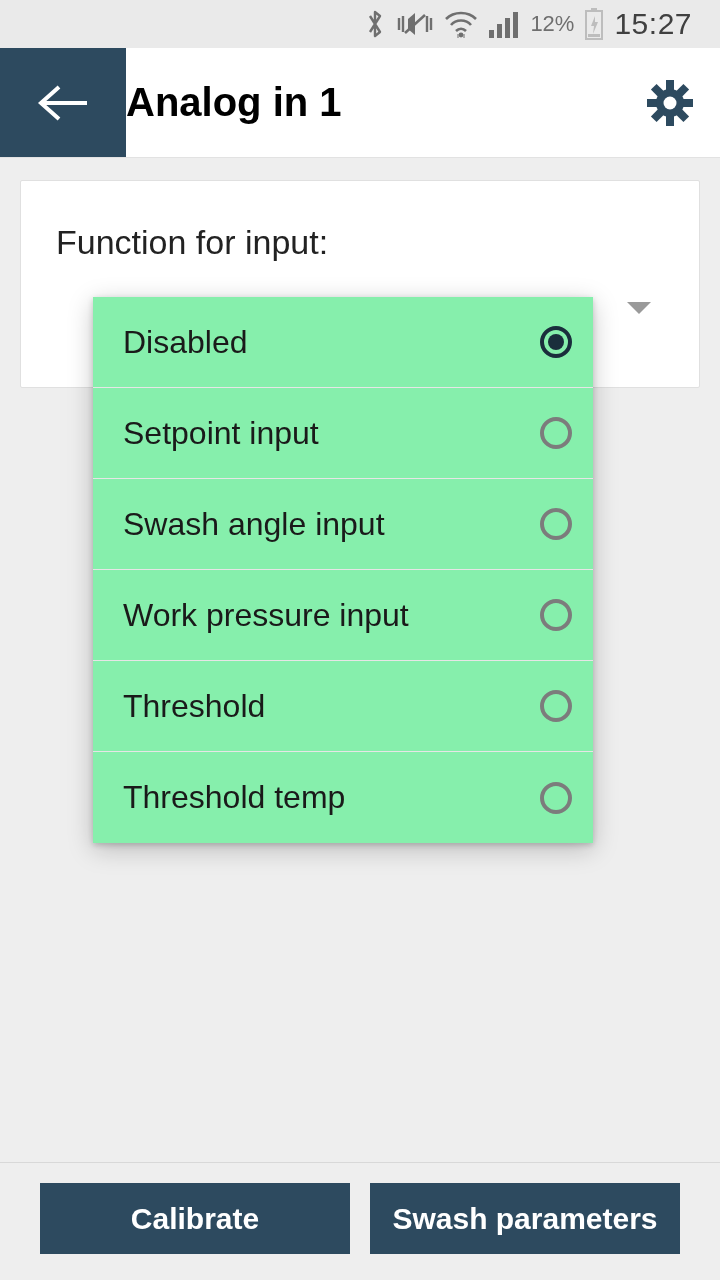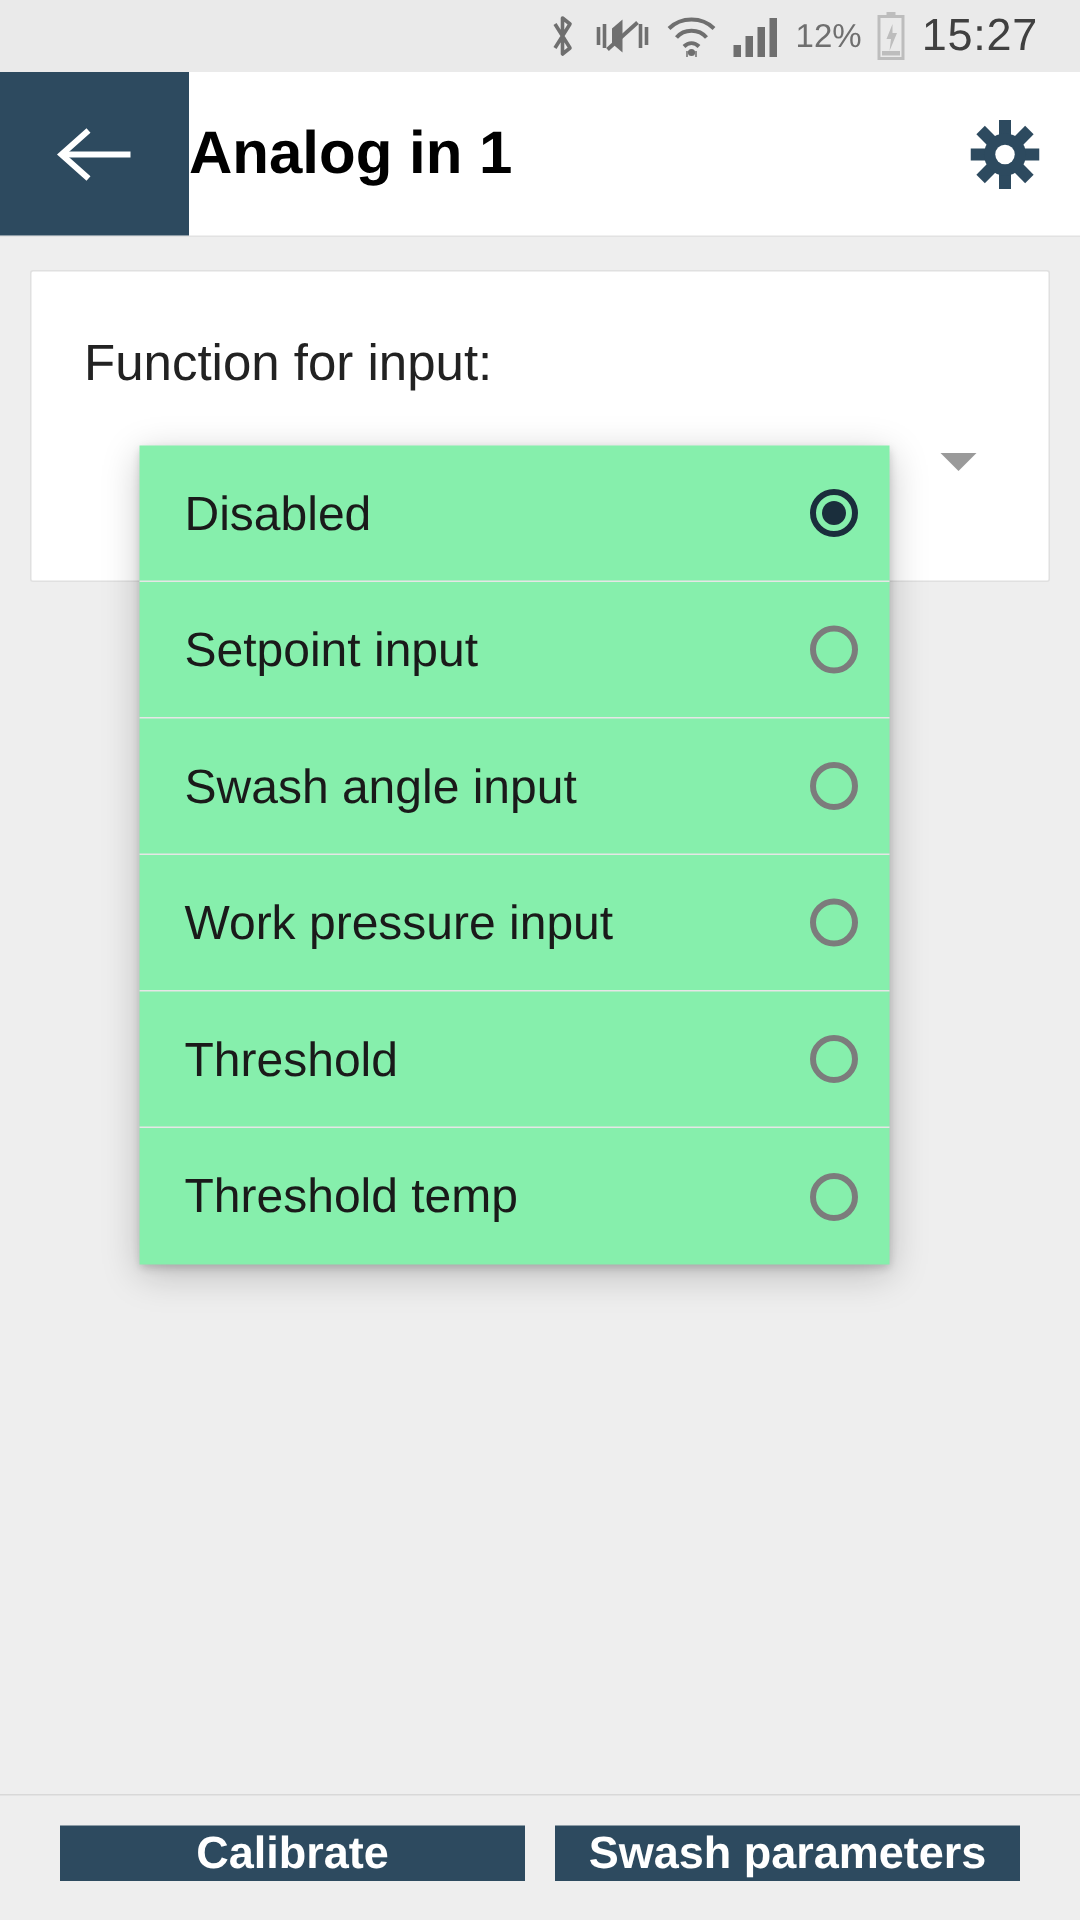--- a/index.html
+++ b/index.html
@@ -97,21 +97,21 @@
       color: #1a1a1a;
     }
     .radio {
       width: 34px;
       height: 34px;
       flex: 0 0 34px;
     }
     .bottom-bar {
       position: absolute;
       left: 0; right: 0; bottom: 0;
-      height: 84px;
+      height: 118px;
       border-top: 1px solid #d8d8d8;
       display: flex;
       gap: 20px;
       padding: 20px 40px 26px 40px;
     }
     .bar-btn {
       flex: 1;
       background: #2d4a5f;
       color: #fff;
       display: flex;

